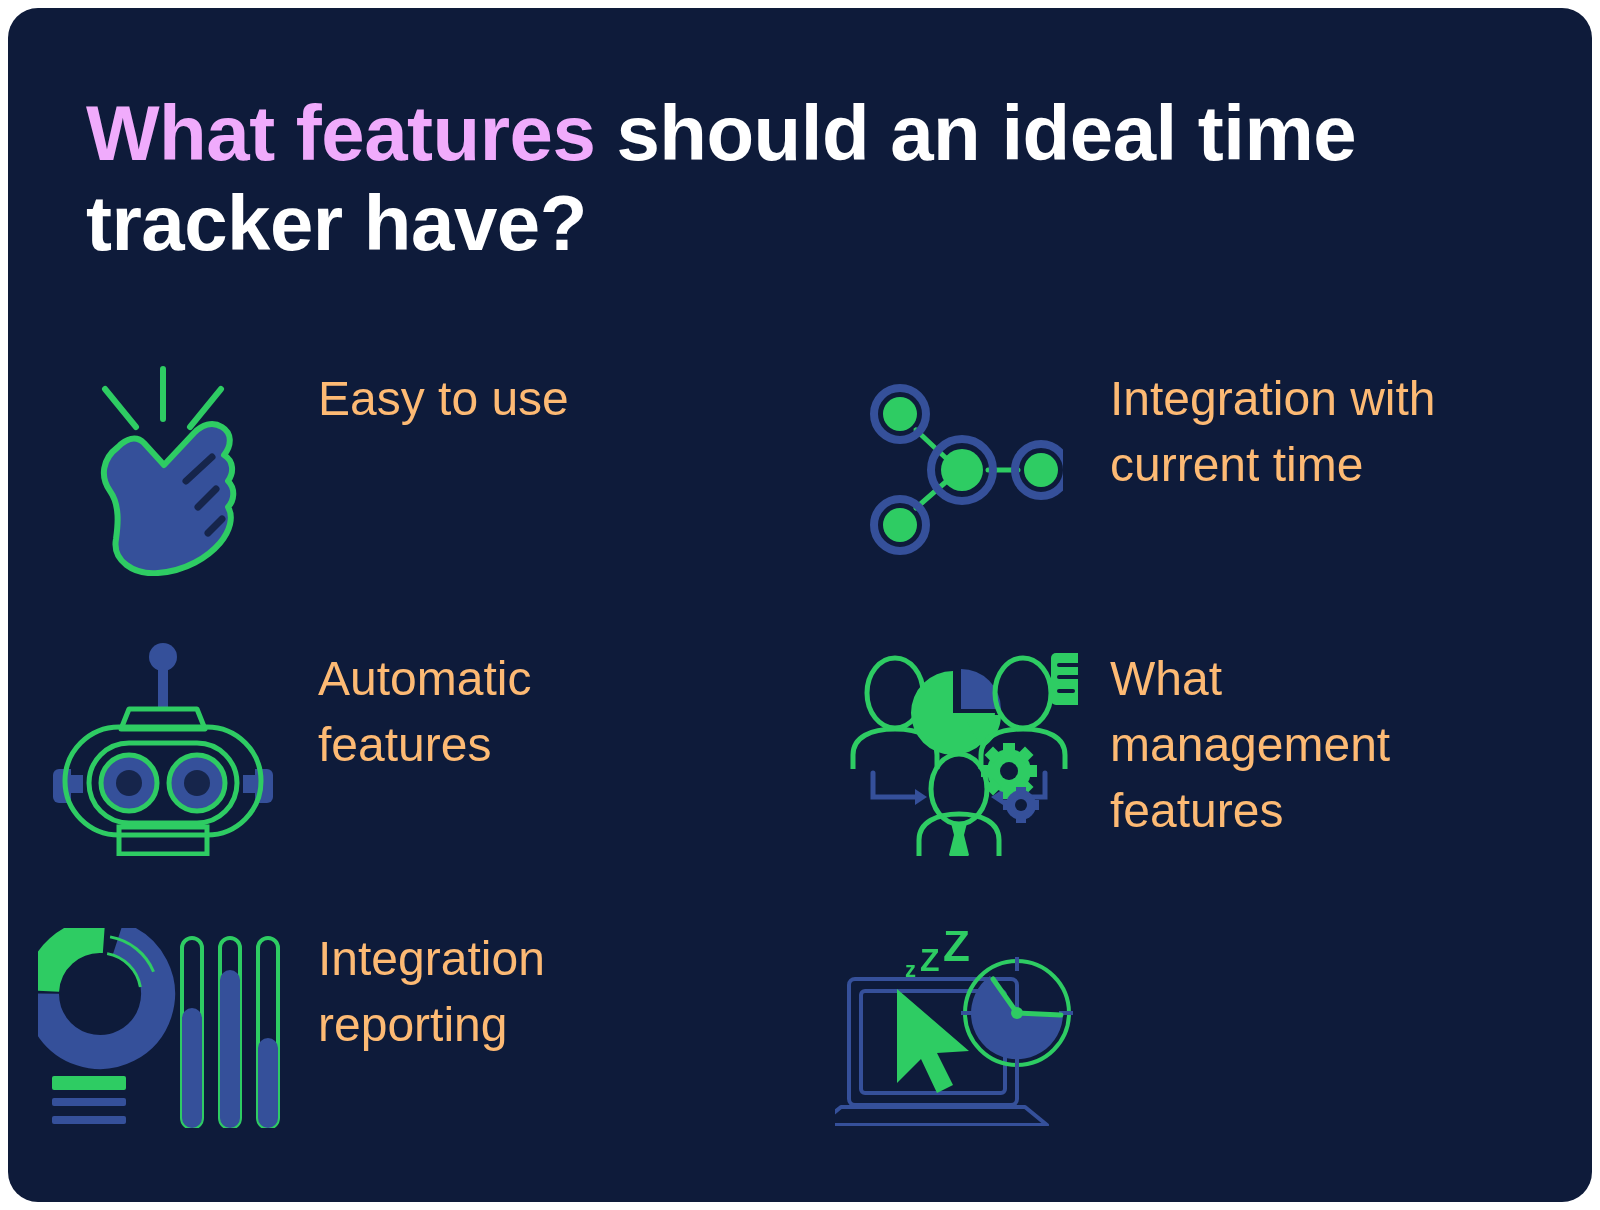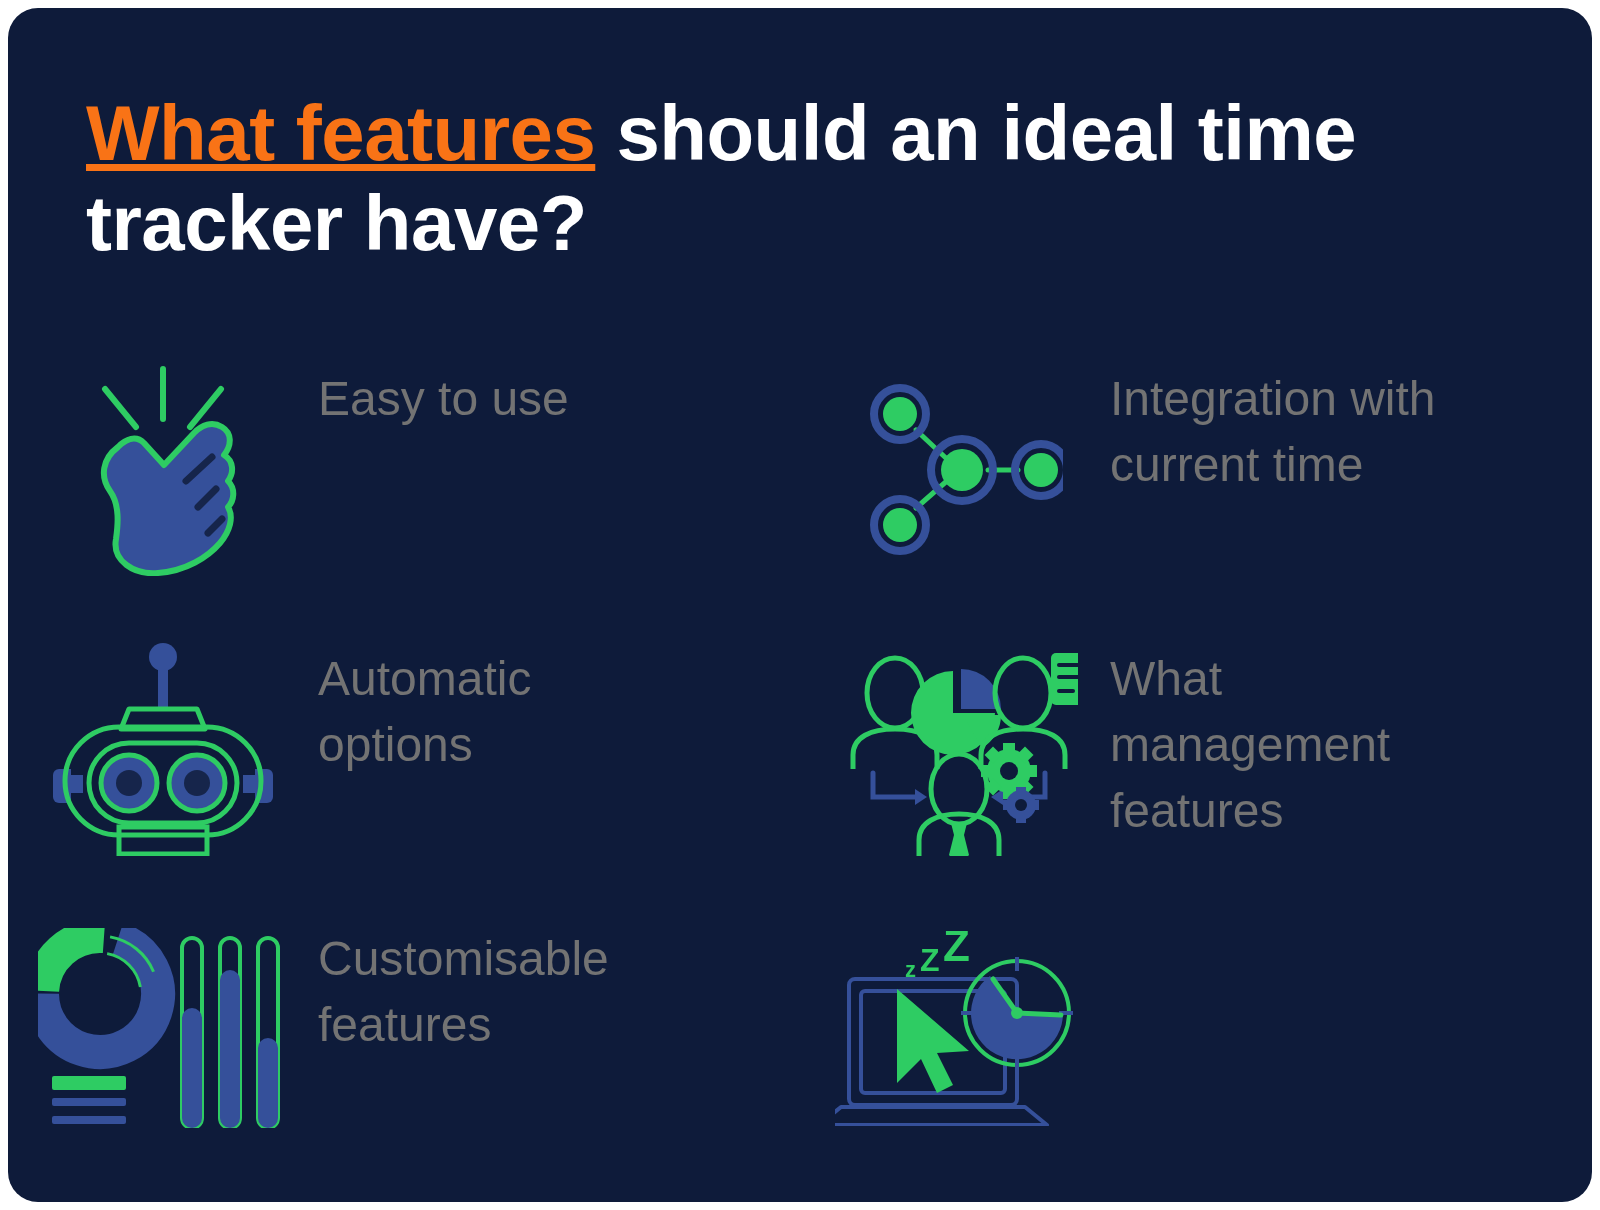--- a/index.html
+++ b/index.html
@@ -27,21 +27,21 @@
     position: absolute;
     left: 78px;
     top: 80px;
     width: 1300px;
     font-size: 78px;
     line-height: 1.16;
     font-weight: bold;
     color: #ffffff;
     letter-spacing: -0.5px;
   }
-  .title .hl { color: #f97316; text-decoration: underline; }
+  .title .hl { color: #f0abfc; }
 
   .grid {
     position: absolute;
     left: 0;
     top: 320px;
     width: 1584px;
   }
   .row {
     display: flex;
     width: 1584px;
@@ -55,21 +55,21 @@
     width: 310px;
     min-width: 310px;
     height: 280px;
     display: flex;
     align-items: center;
     justify-content: center;
   }
   .label {
     font-size: 48px;
     line-height: 1.38;
-    color: #737373;
+    color: #fdba74;
     padding-top: 38px;
     max-width: 330px;
   }
   .label.wide { max-width: 340px; }
 </style>
 </head>
 <body>
 
 <div class="card">
 
@@ -146,21 +146,21 @@
             <rect x="56" y="102" width="148" height="80" rx="40" fill="none" stroke="#2ecc63" stroke-width="5"></rect>
             <rect x="86" y="186" width="88" height="27" fill="none" stroke="#2ecc63" stroke-width="5"></rect>
             <circle cx="96" cy="142" r="28" fill="#35509a"></circle>
             <circle cx="96" cy="142" r="13" fill="#16254b"></circle>
             <circle cx="96" cy="142" r="28" fill="none" stroke="#2ecc63" stroke-width="5"></circle>
             <circle cx="164" cy="142" r="28" fill="#35509a"></circle>
             <circle cx="164" cy="142" r="13" fill="#16254b"></circle>
             <circle cx="164" cy="142" r="28" fill="none" stroke="#2ecc63" stroke-width="5"></circle>
           </svg>
         </div>
-        <div class="label">Automatic options</div>
+        <div class="label">Automatic features</div>
       </div>
 
       <div class="col">
         <div class="icon-wrap">
           <svg width="245" height="215" viewBox="0 0 245 215">
 
             <ellipse cx="62" cy="52" rx="28" ry="35" fill="none" stroke="#2ecc63" stroke-width="5"></ellipse>
             <path d="M20 128 v-14 c0-18 18-26 42-26 s42 8 42 26 v14" fill="none" stroke="#2ecc63" stroke-width="5"></path>
 
             <path d="M120 30 a42 42 0 1 0 42 42 h-42 z" fill="#2ecc63"></path>
@@ -237,21 +237,21 @@
             <g>
               <rect x="144" y="10" width="20" height="190" rx="10" fill="none" stroke="#2ecc63" stroke-width="4"></rect>
               <rect x="144" y="80" width="20" height="120" rx="10" fill="#35509a"></rect>
               <rect x="182" y="10" width="20" height="190" rx="10" fill="none" stroke="#2ecc63" stroke-width="4"></rect>
               <rect x="182" y="42" width="20" height="158" rx="10" fill="#35509a"></rect>
               <rect x="220" y="10" width="20" height="190" rx="10" fill="none" stroke="#2ecc63" stroke-width="4"></rect>
               <rect x="220" y="110" width="20" height="90" rx="10" fill="#35509a"></rect>
             </g>
           </svg>
         </div>
-        <div class="label">Customisable features</div>
+        <div class="label">Integration reporting</div>
       </div>
 
       <div class="col">
         <div class="icon-wrap">
           <svg width="240" height="195" viewBox="0 0 240 195">
 
             <rect x="14" y="48" width="168" height="126" rx="6" fill="none" stroke="#35509a" stroke-width="4"></rect>
             <rect x="26" y="60" width="144" height="102" rx="4" fill="none" stroke="#35509a" stroke-width="4"></rect>
             <path d="M6 176 h184 l22 18 H-16 z" fill="none" stroke="#35509a" stroke-width="4" stroke-linejoin="round"></path>
 

